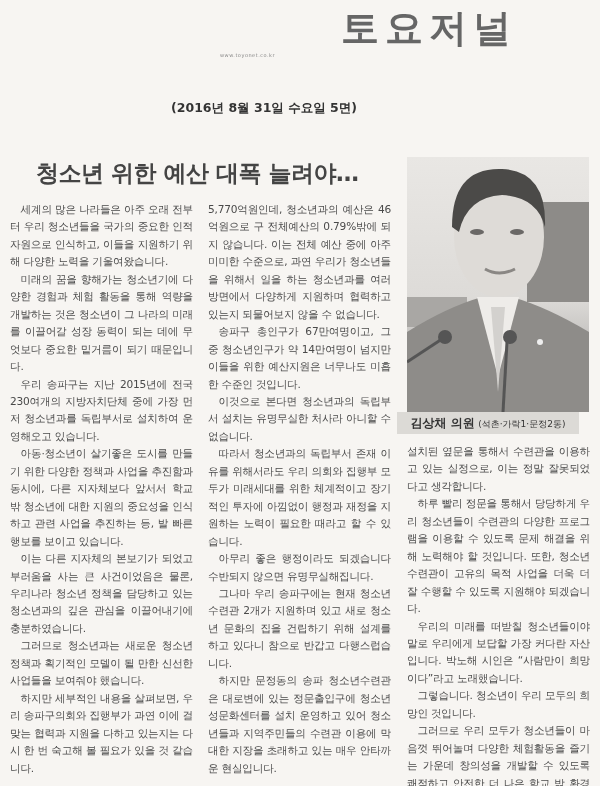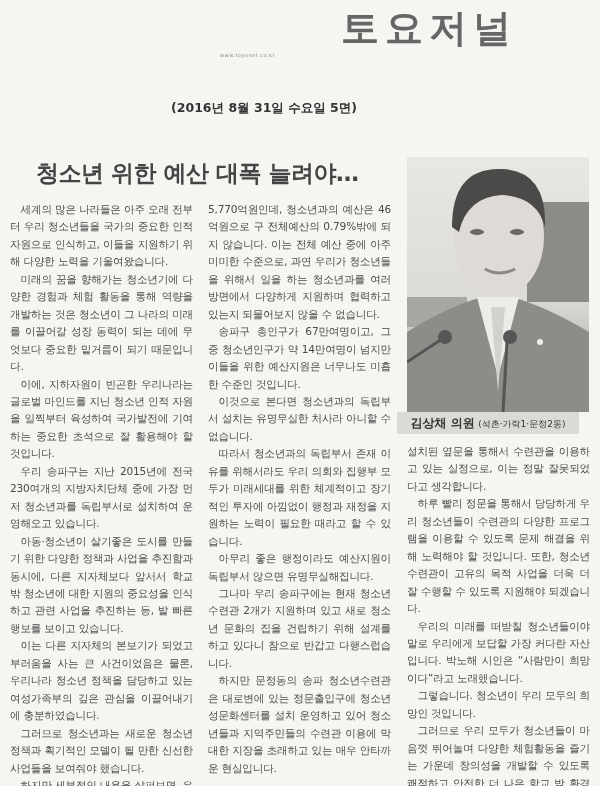--- a/index.html
+++ b/index.html
@@ -91,35 +91,34 @@
   </svg>
 </div>
 <div class="caption">
   <span class="name">김상채 의원</span>
   <span class="district">(석촌·가락1·문정2동)</span>
 </div>
 
 <div class="col" id="col1">
   <p>세계의 많은 나라들은 아주 오래 전부터 우리 청소년들을 국가의 중요한 인적 자원으로 인식하고, 이들을 지원하기 위해 다양한 노력을 기울여왔습니다.</p>
   <p>미래의 꿈을 향해가는 청소년기에 다양한 경험과 체험 활동을 통해 역량을 개발하는 것은 청소년이 그 나라의 미래를 이끌어갈 성장 동력이 되는 데에 무엇보다 중요한 밑거름이 되기 때문입니다.</p>
-  <p>이에, 지하자원이 빈곤한 우리나라는 글로벌 마인드를 지닌 청소년 인적 자원을 일찍부터 육성하여 국가발전에 기여하는 중요한 초석으로 잘 활용해야 할 것입니다.</p>
   <p>우리 송파구는 지난 2015년에 전국 230여개의 지방자치단체 중에 가장 먼저 청소년과를 독립부서로 설치하여 운영해오고 있습니다.</p>
   <p>아동·청소년이 살기좋은 도시를 만들기 위한 다양한 정책과 사업을 추진함과 동시에, 다른 지자체보다 앞서서 학교 밖 청소년에 대한 지원의 중요성을 인식하고 관련 사업을 추진하는 등, 발 빠른 행보를 보이고 있습니다.</p>
-  <p>이는 다른 지자체의 본보기가 되었고 부러움을 사는 큰 사건이었음은 물론, 우리나라 청소년 정책을 담당하고 있는 여성가족부의 깊은 관심을 이끌어내기에 충분하였습니다.</p>
+  <p>이는 다른 지자체의 본보기가 되었고 부러움을 사는 큰 사건이었음은 물론, 우리나라 청소년 정책을 담당하고 있는 청소년과의 깊은 관심을 이끌어내기에 충분하였습니다.</p>
   <p>그러므로 청소년과는 새로운 청소년 정책과 획기적인 모델이 될 만한 신선한 사업들을 보여줘야 했습니다.</p>
   <p>하지만 세부적인 내용을 살펴보면, 우리 송파구의회와 집행부가 과연 이에 걸맞는 협력과 지원을 다하고 있는지는 다시 한 번 숙고해 볼 필요가 있을 것 같습니다.</p>
 
 </div>
 
 <div class="col" id="col2">
   <p class="cont">5,770억원인데, 청소년과의 예산은 46억원으로 구 전체예산의 0.79%밖에 되지 않습니다. 이는 전체 예산 중에 아주 미미한 수준으로, 과연 우리가 청소년들을 위해서 일을 하는 청소년과를 여러 방면에서 다양하게 지원하며 협력하고 있는지 되물어보지 않을 수 없습니다.</p>
   <p>송파구 총인구가 67만여명이고, 그 중 청소년인구가 약 14만여명이 넘지만 이들을 위한 예산지원은 너무나도 미흡한 수준인 것입니다.</p>
   <p>이것으로 본다면 청소년과의 독립부서 설치는 유명무실한 처사라 아니할 수 없습니다.</p>
   <p>따라서 청소년과의 독립부서 존재 이유를 위해서라도 우리 의회와 집행부 모두가 미래세대를 위한 체계적이고 장기적인 투자에 아낌없이 행정과 재정을 지원하는 노력이 필요한 때라고 할 수 있습니다.</p>
-  <p>아무리 좋은 행정이라도 예산지원이 독립부서 않으면 유명무실해집니다.</p>
+  <p>아무리 좋은 행정이라도 되겠습니다 수반되지 않으면 유명무실해집니다.</p>
   <p>그나마 우리 송파구에는 현재 청소년수련관 2개가 지원하며 있고 새로 청소년 문화의 집을 건립하기 위해 설계를 하고 있다니 참으로 반갑고 다행스럽습니다.</p>
   <p>하지만 문정동의 송파 청소년수련관은 대로변에 있는 정문출입구에 청소년성문화센터를 설치 운영하고 있어 청소년들과 지역주민들의 수련관 이용에 막대한 지장을 초래하고 있는 매우 안타까운 현실입니다.</p>
 
 </div>
 
 <div class="col" id="col3">
   <p class="cont">설치된 옆문을 통해서 수련관을 이용하고 있는 실정으로, 이는 정말 잘못되었다고 생각합니다.</p>
   <p>하루 빨리 정문을 통해서 당당하게 우리 청소년들이 수련관의 다양한 프로그램을 이용할 수 있도록 문제 해결을 위해 노력해야 할 것입니다. 또한, 청소년 수련관이 고유의 목적 사업을 더욱 더 잘 수행할 수 있도록 지원해야 되겠습니다.</p>
   <p>우리의 미래를 떠받칠 청소년들이야말로 우리에게 보답할 가장 커다란 자산입니다. 박노해 시인은 “사람만이 희망이다”라고 노래했습니다.</p>
   <p>그렇습니다. 청소년이 우리 모두의 희망인 것입니다.</p>

